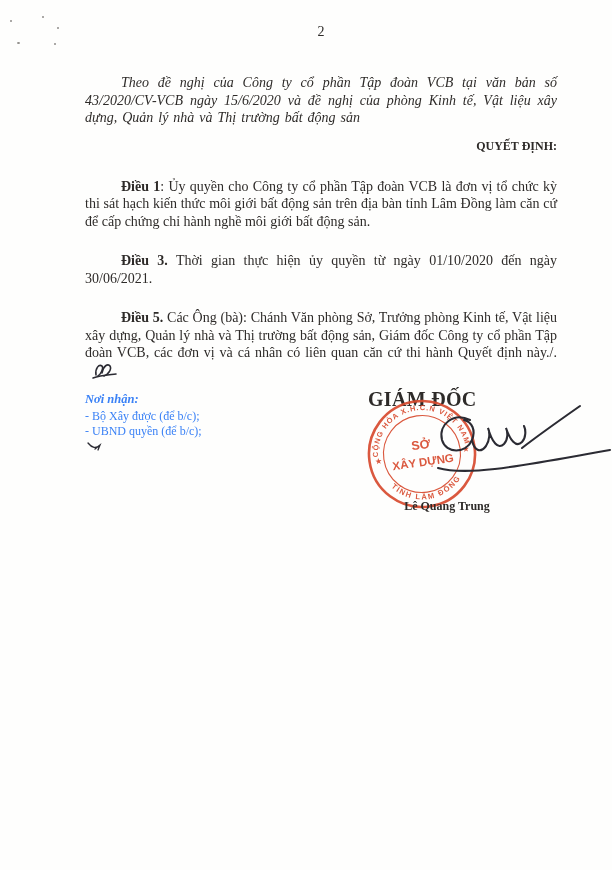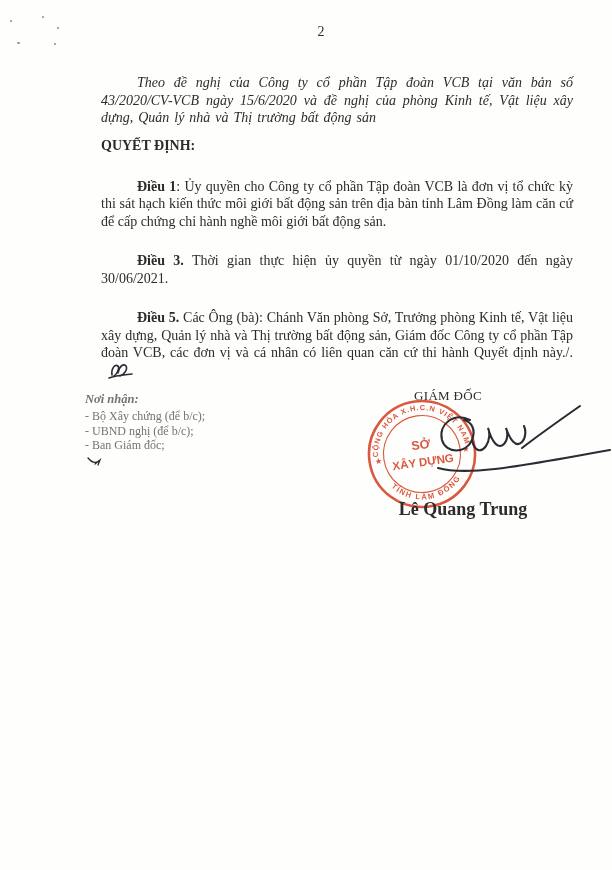--- a/index.html
+++ b/index.html
@@ -2,31 +2,31 @@
 <html><head>
 <meta charset="utf-8">
 <style>
   html,body{margin:0;padding:0;background:#ffffff;}
   .page{
     position:relative;width:612px;height:870px;background:#fefefdf2;
     font-family:"Liberation Serif","DejaVu Serif",serif;color:#2e2b29;
     overflow:hidden;
   }
   .page-number{position:absolute;top:24px;left:85px;width:472px;text-align:center;font-size:14px;}
-  .content{position:absolute;left:101px;top:74px;width:472px;font-size:14px;line-height:17.5px;text-align:justify;}
+  .content{position:absolute;left:85px;top:74px;width:472px;font-size:14px;line-height:17.5px;text-align:justify;}
   .preamble{font-style:italic;text-indent:36px;margin:0;word-spacing:1.5px;}
-  .doc-title{text-align:left;font-weight:bold;font-size:14px;line-height:20px;margin:9px 0 0;text-indent:0;}
+  .doc-title{text-align:right;font-weight:bold;font-size:12px;line-height:20px;margin:9px 0 0;text-indent:0;}
   .article{text-indent:36px;margin:22px 0 0;}
   .article .label{font-weight:bold;}
   .initials-svg{display:inline-block;vertical-align:-5px;margin-left:5px;}
-  .recipients{position:absolute;left:85px;top:392px;font-size:12px;line-height:14.4px;color:#737373;}
+  .recipients{position:absolute;left:85px;top:392px;font-size:12px;line-height:14.4px;color:#3b82f6;}
   .recipients .heading{font-weight:bold;font-style:italic;font-size:12.5px;margin-bottom:3px;}
   .tick-svg{display:inline-block;vertical-align:-3px;margin-left:1px;}
-  .sign-title{position:absolute;left:368px;top:388px;width:160px;text-align:center;font-weight:normal;font-size:13px;letter-spacing:.3px;}
-  .sign-name{position:absolute;left:378px;top:499px;width:170px;text-align:center;font-weight:bold;font-size:18px;}
+  .sign-title{position:absolute;left:368px;top:388px;width:160px;font-weight:bold;font-size:20px;letter-spacing:.3px;}
+  .sign-name{position:absolute;left:362px;top:499px;width:170px;text-align:center;font-weight:bold;font-size:12px;}
   .stamp-svg{position:absolute;left:366px;top:398px;opacity:.92;}
   .stamp-svg text{font-family:"Liberation Sans",sans-serif;font-weight:bold;}
   .signature-svg{position:absolute;left:410px;top:398px;}
   .speck{position:absolute;border-radius:50%;background:#8f8d8a;}
 </style>
 </head>
 <body>
 
 <div class="page">
 
@@ -52,23 +52,22 @@
         <g fill="none" stroke="#2b2b33" stroke-width="1.6" stroke-linecap="round">
           <path d="M6,13 C5,6 9,2 12,4 C14,6 11,12 8,14"></path>
           <path d="M12,11 C13,4 18,1 20,4 C22,7 18,13 14,14"></path>
           <path d="M3,16 C10,13.5 18,13 26,12"></path>
         </g>
       </svg></p>
   </div>
 
   <div class="recipients">
     <div class="heading">Nơi nhận:</div>
-    <div><span>- Bộ Xây chứng (để b/c);</span></div>
-    <div><span>- UBND nghị (để b/c);</span></div>
-    <div><span>- Ban Giám đốc;</span></div>
+    <div><span>- Bộ Xây được (để b/c);</span></div>
+    <div><span>- UBND quyền (để b/c);</span></div>
     <div><svg class="tick-svg" width="16" height="12" viewBox="0 0 16 12">
         <path d="M2,3 C6,8 10,9 14,5 M9,9 L14,5 L12,10" fill="none" stroke="#2b2b33" stroke-width="1.3" stroke-linecap="round"></path>
       </svg></div>
   </div>
 
   <div class="sign-title">GIÁM ĐỐC</div>
 
   <svg class="stamp-svg" width="112" height="112" viewBox="0 0 112 112">
     <defs>
       <path id="arcTop" d="M 12,56 A 44,44 0 0 1 100,56" fill="none"></path>

